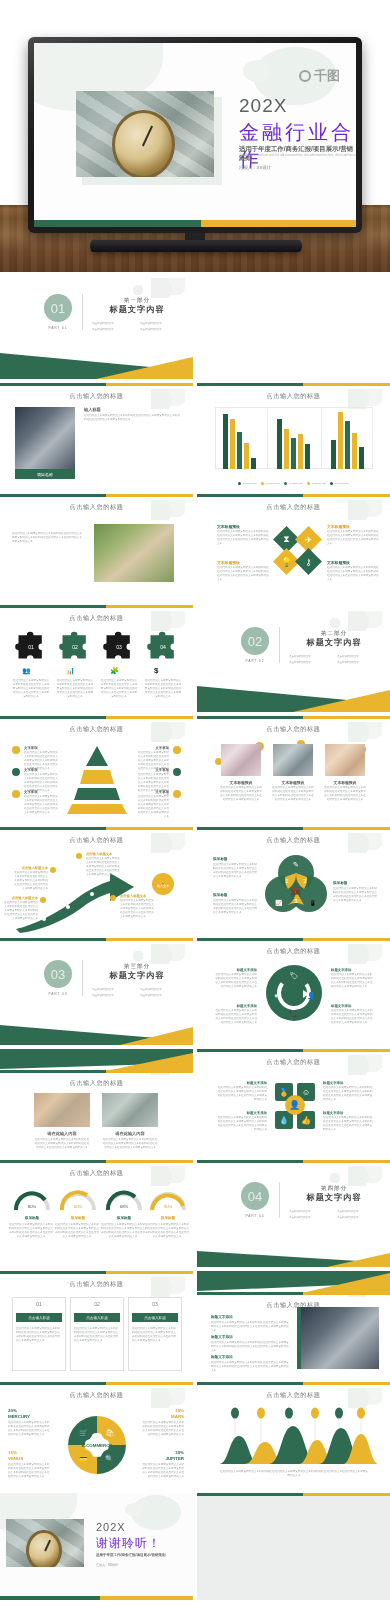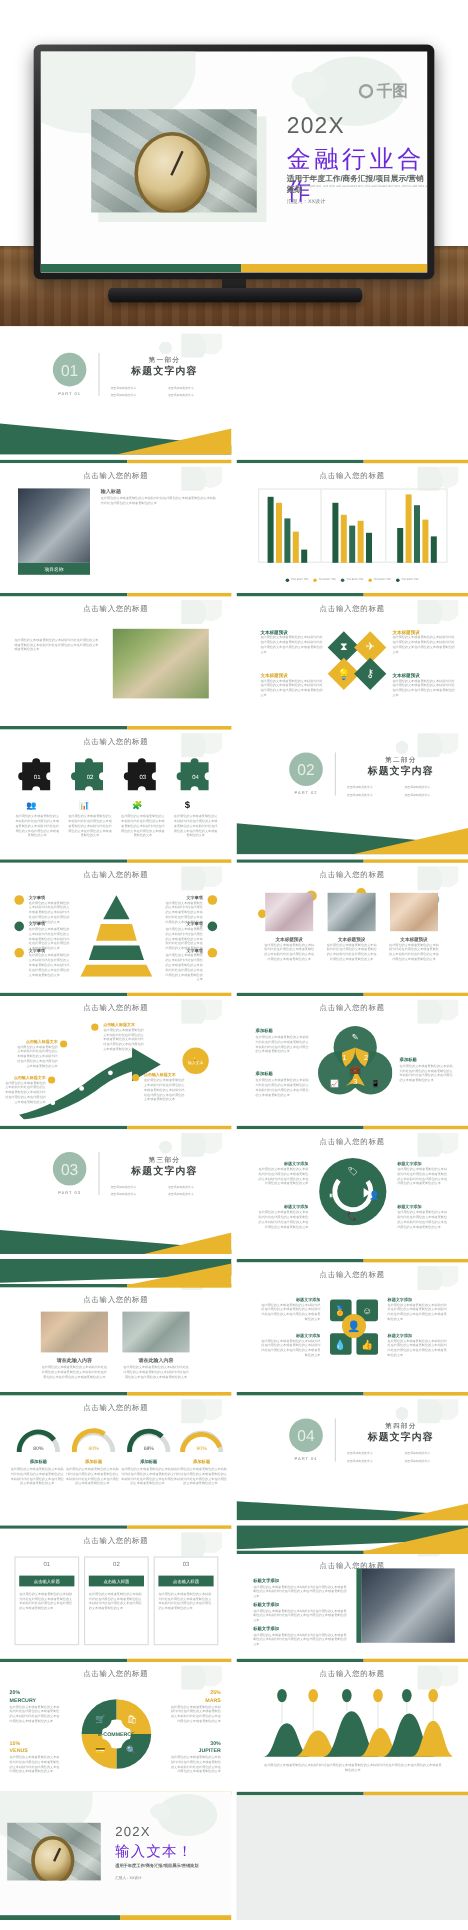--- a/index.html
+++ b/index.html
@@ -753,21 +753,21 @@
         </div>
       <div class="tslide" style="background:#fbfcfb;">
         <div class="blob3"></div>
         <div class="blob1"></div>
         <div class="blob2"></div>
         <div class="photo" style="left:6px;top:26px;width:78px;height:48px;">
           <div class="bills"></div>
           <div class="watch"></div>
         </div>
         <div class="ttl-year" style="left:96px;top:28px;font-size:11px;">202X</div>
-        <div class="ttl-main" style="left:96px;top:42px;font-size:12px;letter-spacing:1px;">输入文本！</div>
+        <div class="ttl-main" style="left:96px;top:42px;font-size:12px;letter-spacing:1px;">谢谢聆听！</div>
         <div class="ttl-sub" style="left:96px;top:60px;font-size:3.5px;">适用于年度工作/商务汇报/项目展示/营销策划</div>
         <div class="ttl-by" style="left:96px;top:70px;font-size:3px;">汇报人：XX设计</div>
         <div class="botbar">
             <i class="g"></i>
             <i class="y"></i>
           </div>
       </div>
     </div>
     <div class="slide" style="background:#eceeed;">
       <div class="topbar">

